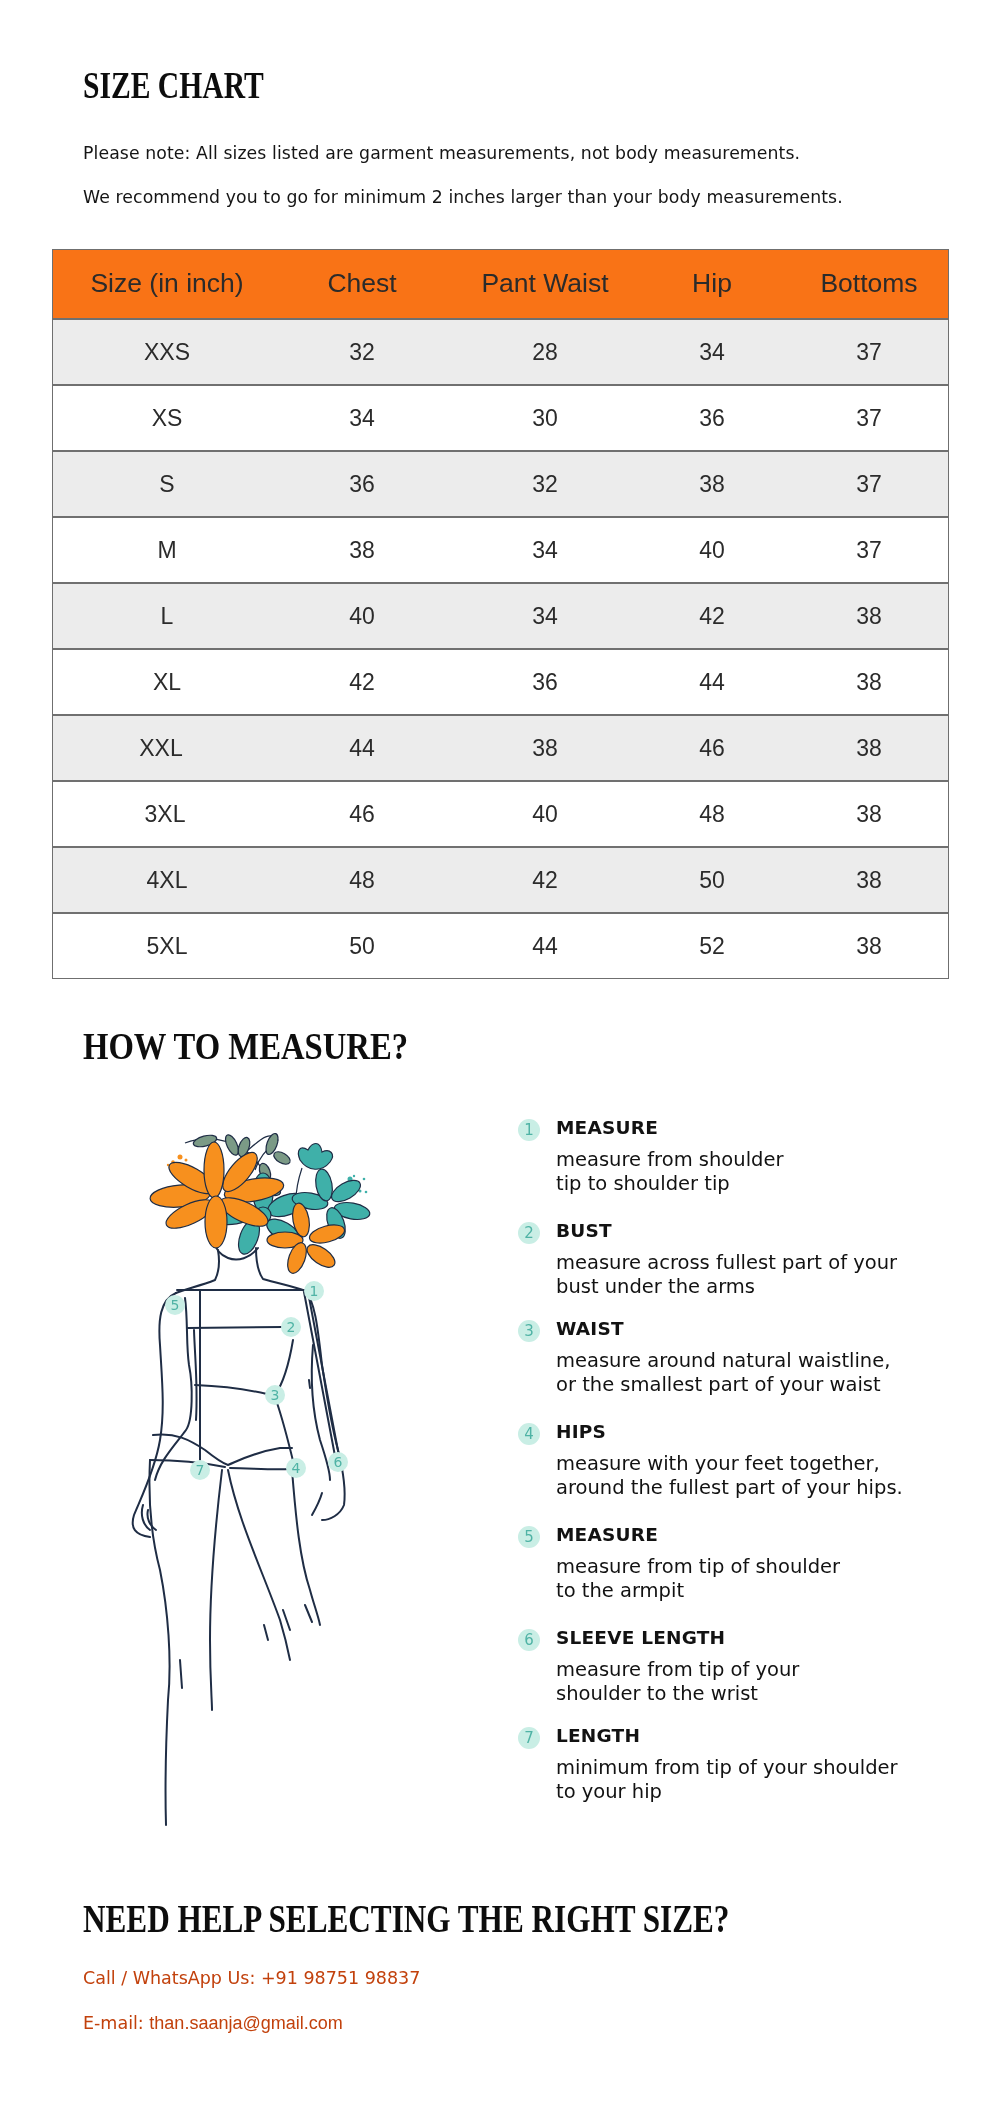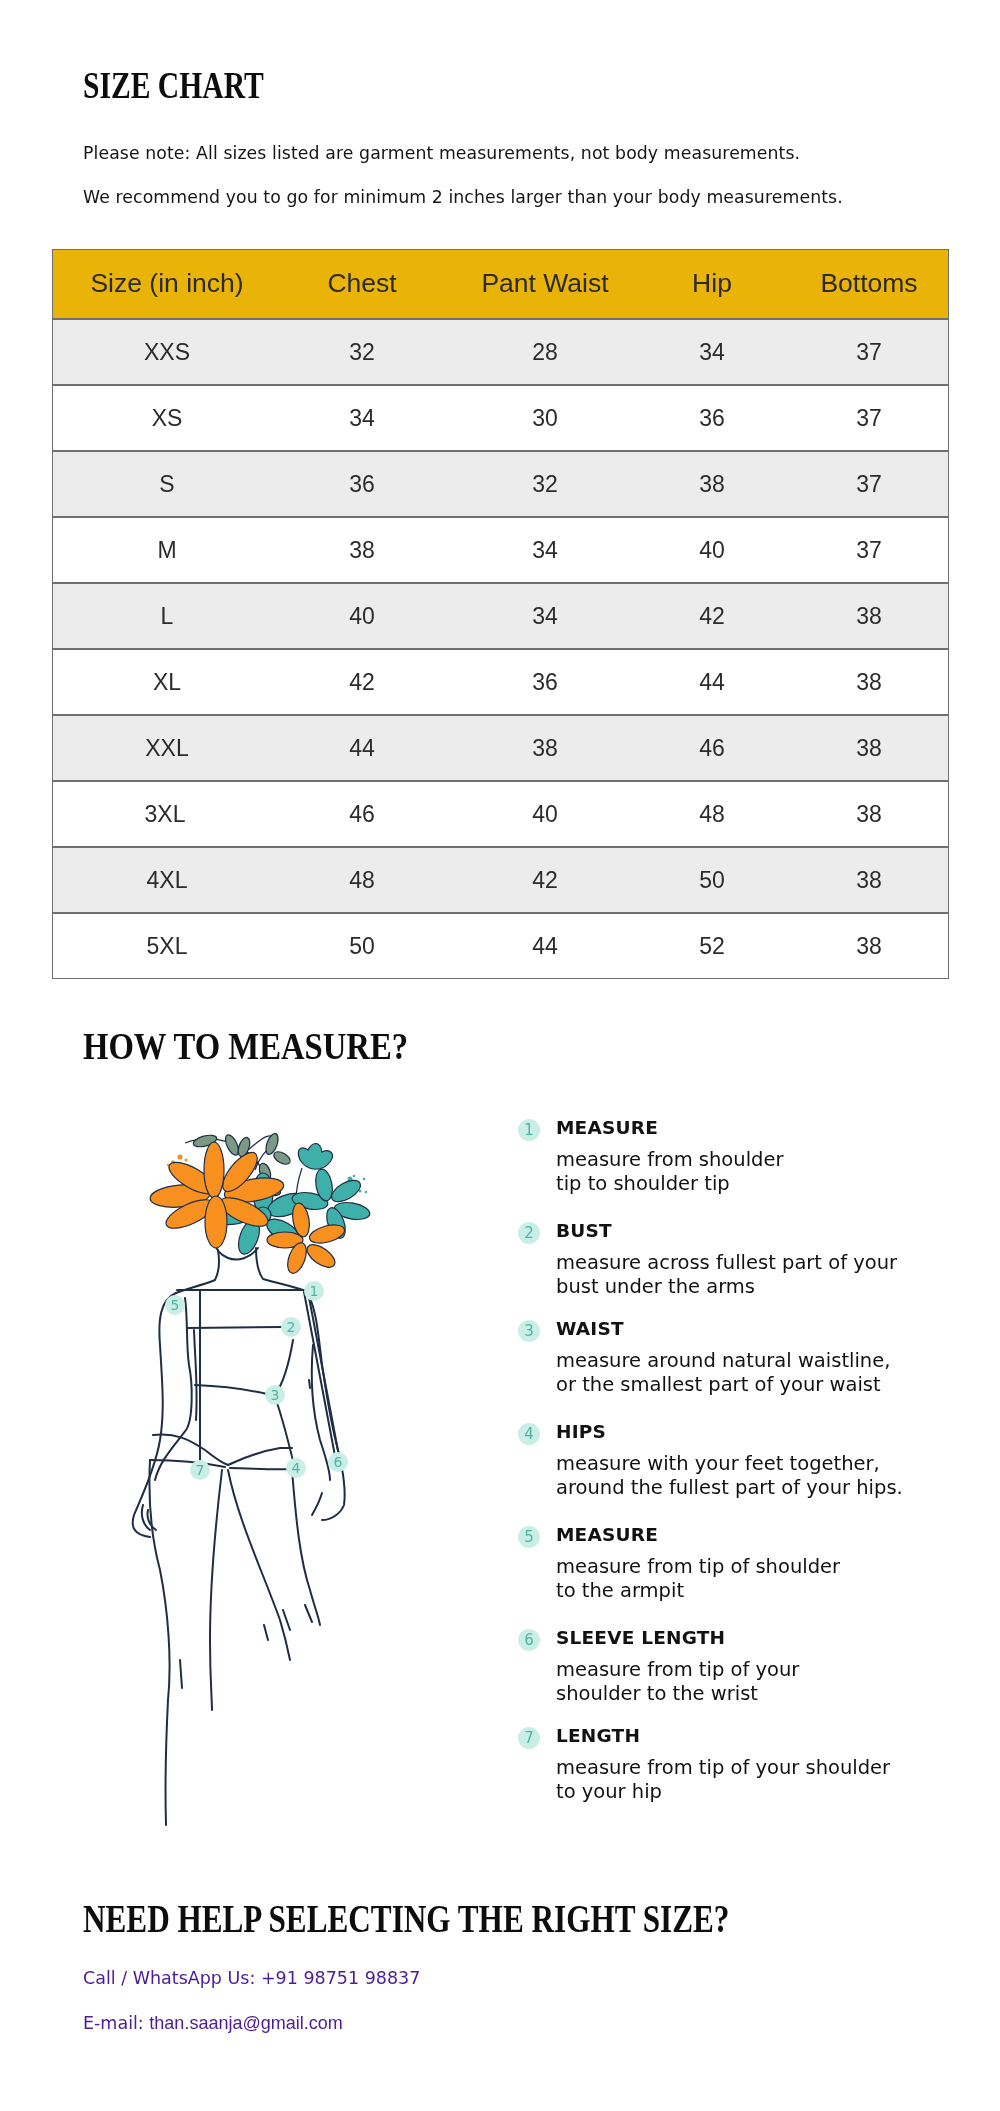--- a/index.html
+++ b/index.html
@@ -9,38 +9,38 @@
 
   .didone { font-family: "Liberation Serif", "DejaVu Serif", serif; font-weight: bold;
             color: #0d0d0d; white-space: nowrap; transform-origin: left top; letter-spacing: 0px; }
 
   .note { font-family: "DejaVu Sans", sans-serif; font-size: 17.3px; color: #151515; white-space: nowrap; letter-spacing: 0.1px; margin-top: 8px; }
 
   
   .size-table { left: 52px; top: 249px; width: 897px; border: 1px solid #6f6f6f; box-sizing: border-box;
                 font-family: "Liberation Sans", sans-serif; color: #2a2a2a; }
   .trow { position: relative; height: 66px; border-top: 2px solid #707070; box-sizing: border-box; }
-  .trow.head { height: 68px; border-top: none; background: #eab308; }
+  .trow.head { height: 68px; border-top: none; background: #f97316; }
   .trow.shade { background: #ececec; }
   .cell { position: absolute; top: 0; bottom: 0; display: flex; align-items: center; justify-content: center;
           width: 180px; margin-left: -90px; white-space: nowrap; }
   .head .cell { font-size: 26.5px; color: #2b2b2b; padding-bottom: 2px; }
   .body-cell { font-size: 23px; color: #2b2b2b; }
 
   
   .m-item { left: 518px; width: 460px; }
   .badge { position: absolute; left: 0; top: 2px; width: 22px; height: 22px; border-radius: 50%;
            background: #c9eee5; color: #4fb3a5; font-family: "DejaVu Sans", sans-serif; font-size: 15px;
            display: flex; align-items: center; justify-content: center; line-height: 1; }
   .m-title { position: absolute; left: 38px; top: 0; font-family: "DejaVu Sans", sans-serif; font-weight: bold;
              font-size: 18.5px; color: #121212; letter-spacing: 0.2px; white-space: nowrap; }
   .m-desc { position: absolute; left: 38px; top: 31px; font-family: "DejaVu Sans", sans-serif; font-size: 19.5px;
             line-height: 23.5px; color: #121212; white-space: pre; }
 
-  .contact { font-family: "DejaVu Sans", sans-serif; font-size: 17.5px; color: #4c1d95; white-space: nowrap; }
+  .contact { font-family: "DejaVu Sans", sans-serif; font-size: 17.5px; color: #c2410c; white-space: nowrap; }
   .contact .email-val { font-family: "Liberation Sans", sans-serif; font-size: 18px; }
 </style>
 </head>
 <body>
 
 <div class="abs didone" style="left:83px; top:64px; font-size:37px; transform:scaleX(0.80);">SIZE CHART</div>
 
 <div class="abs note" style="left:83px; top:135px;">Please note: All sizes listed are garment measurements, not body measurements.</div>
 <div class="abs note" style="left:83px; top:179px;">We recommend you to go for minimum 2 inches larger than your body measurements.</div>
 
@@ -89,21 +89,21 @@
     <div class="cell body-cell" style="left:816px">38</div>
   </div>
   <div class="trow">
     <div class="cell body-cell" style="left:114px">XL</div>
     <div class="cell body-cell" style="left:309px">42</div>
     <div class="cell body-cell" style="left:492px">36</div>
     <div class="cell body-cell" style="left:659px">44</div>
     <div class="cell body-cell" style="left:816px">38</div>
   </div>
   <div class="trow shade">
-    <div class="cell body-cell" style="left:114px">XXL</div>
+    <div class="cell body-cell" style="left:108px">XXL</div>
     <div class="cell body-cell" style="left:309px">44</div>
     <div class="cell body-cell" style="left:492px">38</div>
     <div class="cell body-cell" style="left:659px">46</div>
     <div class="cell body-cell" style="left:816px">38</div>
   </div>
   <div class="trow">
     <div class="cell body-cell" style="left:112px">3XL</div>
     <div class="cell body-cell" style="left:309px">46</div>
     <div class="cell body-cell" style="left:492px">40</div>
     <div class="cell body-cell" style="left:659px">48</div>
@@ -303,21 +303,21 @@
 </div>
 <div class="abs m-item" style="top:1627px;">
   <div class="badge">6</div>
   <div class="m-title">SLEEVE LENGTH</div>
   <div class="m-desc">measure from tip of your
 shoulder to the wrist</div>
 </div>
 <div class="abs m-item" style="top:1725px;">
   <div class="badge">7</div>
   <div class="m-title">LENGTH</div>
-  <div class="m-desc">measure from tip of your shoulder
+  <div class="m-desc">minimum from tip of your shoulder
 to your hip</div>
 </div>
 
 <div class="abs didone" style="left:83px; top:1895px; font-size:40px; transform:scaleX(0.78);">NEED HELP SELECTING THE RIGHT SIZE?</div>
 
 <div class="abs contact" style="left:83px; top:1968px;">
   <span>Call / WhatsApp Us:</span>
   <span>+91 98751 98837</span>
 </div>
 

